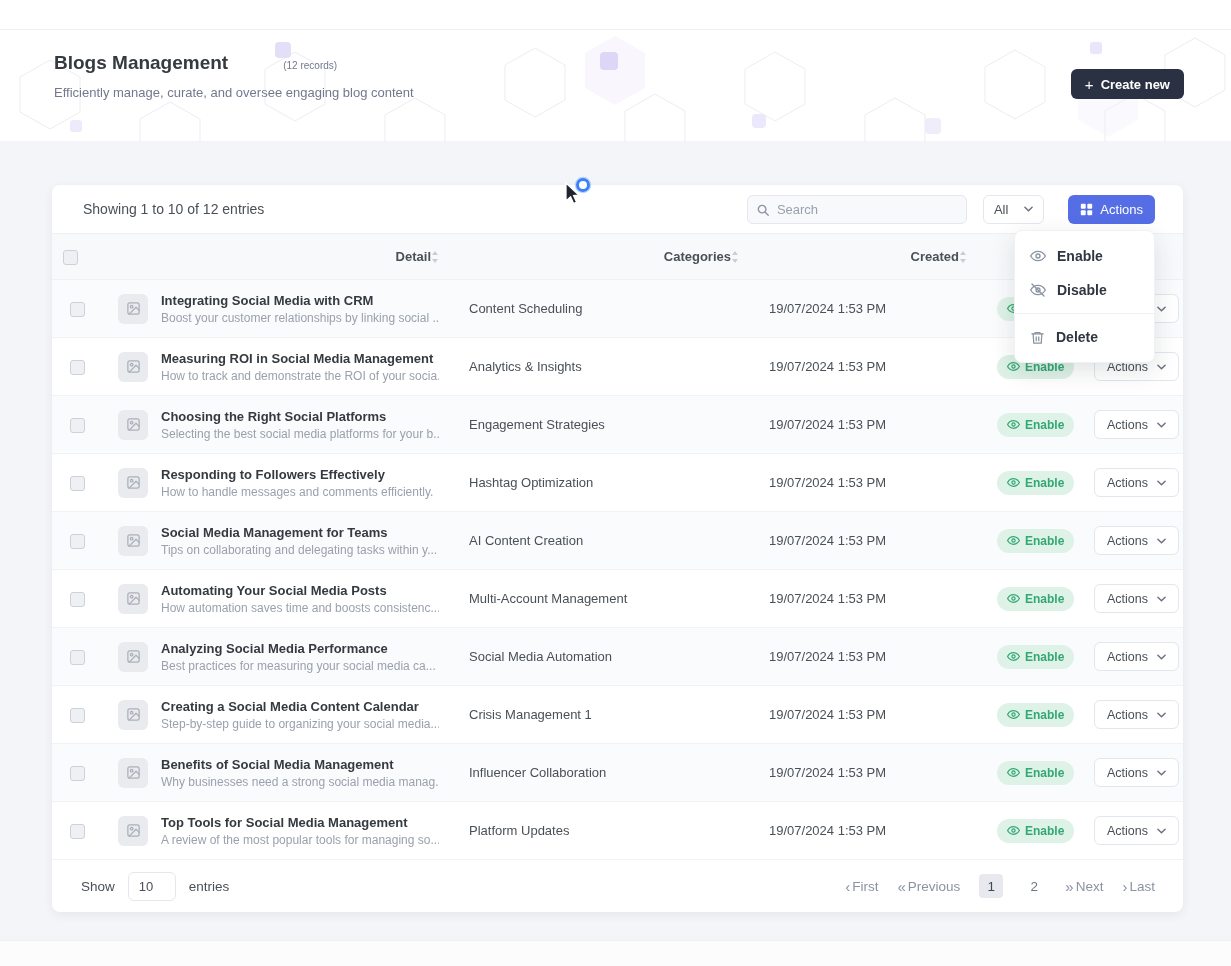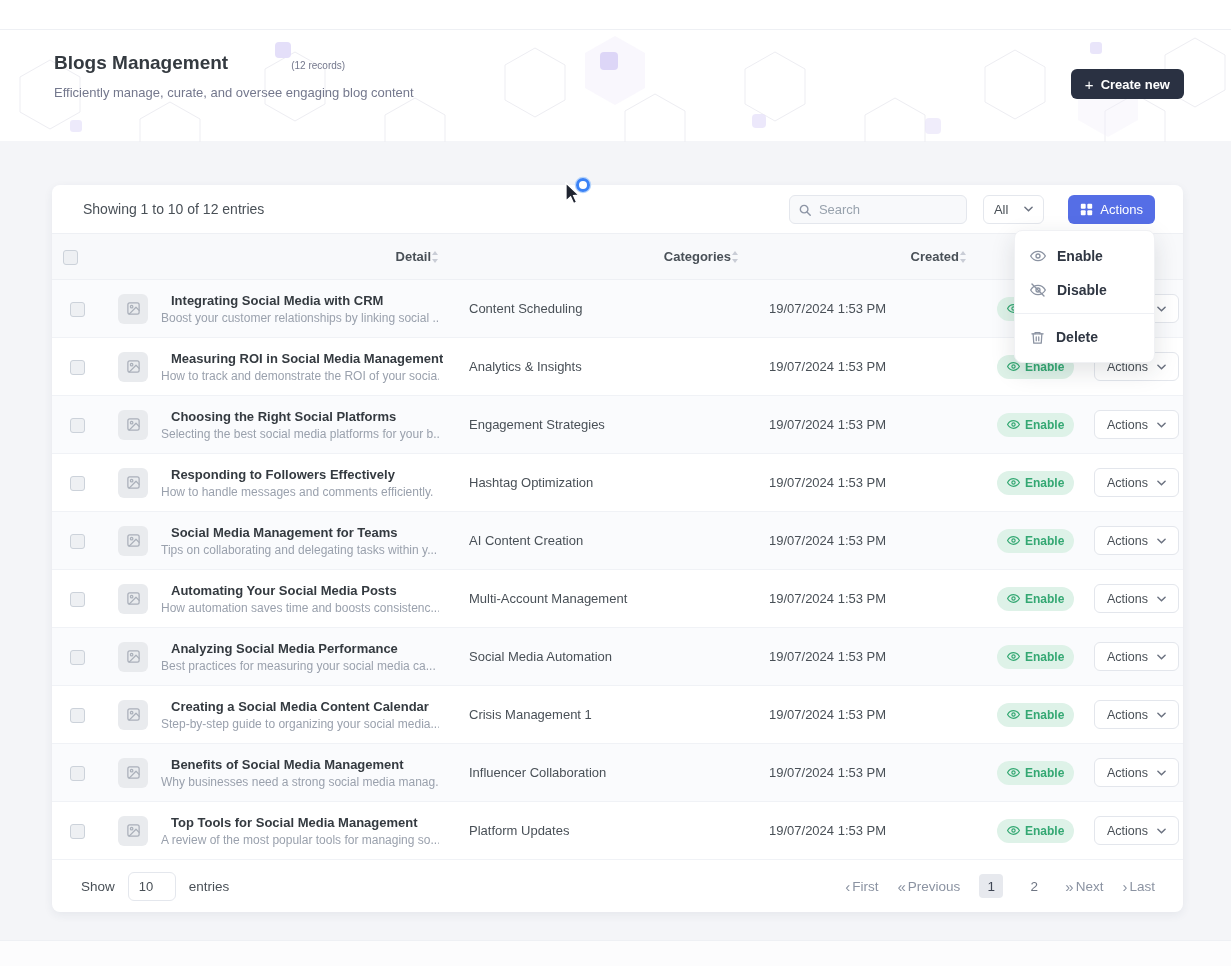--- a/index.html
+++ b/index.html
@@ -11,21 +11,21 @@
     overflow:hidden;
     color:#343a40;
   }
   
   .top-strip { position:absolute; top:0; left:0; right:0; height:29px; background:#fff; }
   .page-header {
     position:absolute; top:29px; left:0; right:0; height:112px;
     background:#fff; border-top:1px solid #eef0f4;
   }
   .header-deco { position:absolute; top:0; left:0; pointer-events:none; }
-  .title-line { position:absolute; left:54px; top:22px; display:flex; align-items:baseline; gap:16px; }
+  .title-line { position:absolute; left:54px; top:22px; display:flex; align-items:baseline; gap:8px; }
   .page-title { font-size:19px; font-weight:700; color:#343a40; }
   .records-count { font-size:10px; color:#74788d;margin-left:47px; }
   .page-subtitle { position:absolute; left:54px; top:55px; font-size:13px; color:#74788d; }
   .create-btn {
     position:absolute; right:47px; top:39px; height:30px;
     background:#2a3142; color:#fff; border:none; border-radius:6px;
     display:inline-flex; align-items:center; gap:7px; padding:0 14px;
     font-size:13px; font-weight:600; cursor:pointer;
     font-family:"Liberation Sans", sans-serif;
   }
@@ -39,21 +39,21 @@
   }
   .toolbar {
     height:48px; display:flex; align-items:center; justify-content:space-between;
     padding:0 28px 0 31px;
   }
   .showing-text { font-size:14px; color:#495057; }
   .toolbar-right { display:flex; align-items:center; }
   .search-wrap { position:relative; margin-right:16px; }
   .search-wrap svg { position:absolute; left:9px; top:8px; }
   .search-input {
-    width:178px; height:29px; border:1px solid #e4e7ed; border-radius:6px;
+    width:220px; height:29px; border:1px solid #e4e7ed; border-radius:6px;
     background:#f8f9fb; padding:0 10px 0 29px; font-size:13px; color:#495057;
     font-family:"Liberation Sans", sans-serif; outline:none;
   }
   .search-input::placeholder { color:#98a2ad; }
   .select-box {
     height:29px; border:1px solid #e4e7ed; border-radius:6px; background:#fff;
     display:inline-flex; align-items:center; gap:16px; padding:0 10px;
     font-size:13px; color:#495057; cursor:pointer;
   }
   .filter-select { margin-right:24px; }
@@ -89,21 +89,21 @@
   td.col-check, th.col-check { padding-left:0; text-align:center; }
   .checkbox {
     display:inline-block; width:15px; height:15px; border:1px solid #ccd2da;
     border-radius:3px; background:#eef0f3; vertical-align:middle; cursor:pointer;
   }
   .detail-cell { display:flex; align-items:center; gap:13px; }
   .thumb {
     width:30px; height:30px; border-radius:6px; background:#e9ebee; flex:0 0 30px;
     display:flex; align-items:center; justify-content:center;
   }
-  .row-title { font-size:13px; font-weight:700; color:#343a40; margin-bottom:3px; white-space:nowrap; overflow:hidden; max-width:278px;margin-left:10px; }
+  .row-title { font-size:13px; font-weight:700; color:#343a40; margin-bottom:3px; white-space:nowrap; overflow:hidden; max-width:278px; }
   .row-sub { font-size:12px; color:#9aa1ad; white-space:nowrap; overflow:hidden; max-width:278px; }
   .cell-text { font-size:13px; color:#495057; }
   .badge {
     display:inline-flex; align-items:center; gap:5px; background:#def2e8; color:#34a873;
     font-size:12px; font-weight:600; padding:5px 10px; border-radius:12px; cursor:pointer;
   }
   .row-actions-btn {
     display:inline-flex; align-items:center; gap:9px; height:29px; padding:0 12px;
     background:#fff; border:1px solid #e3e6ec; border-radius:6px;
     font-size:12.5px; color:#495057; cursor:pointer; font-family:"Liberation Sans", sans-serif;

